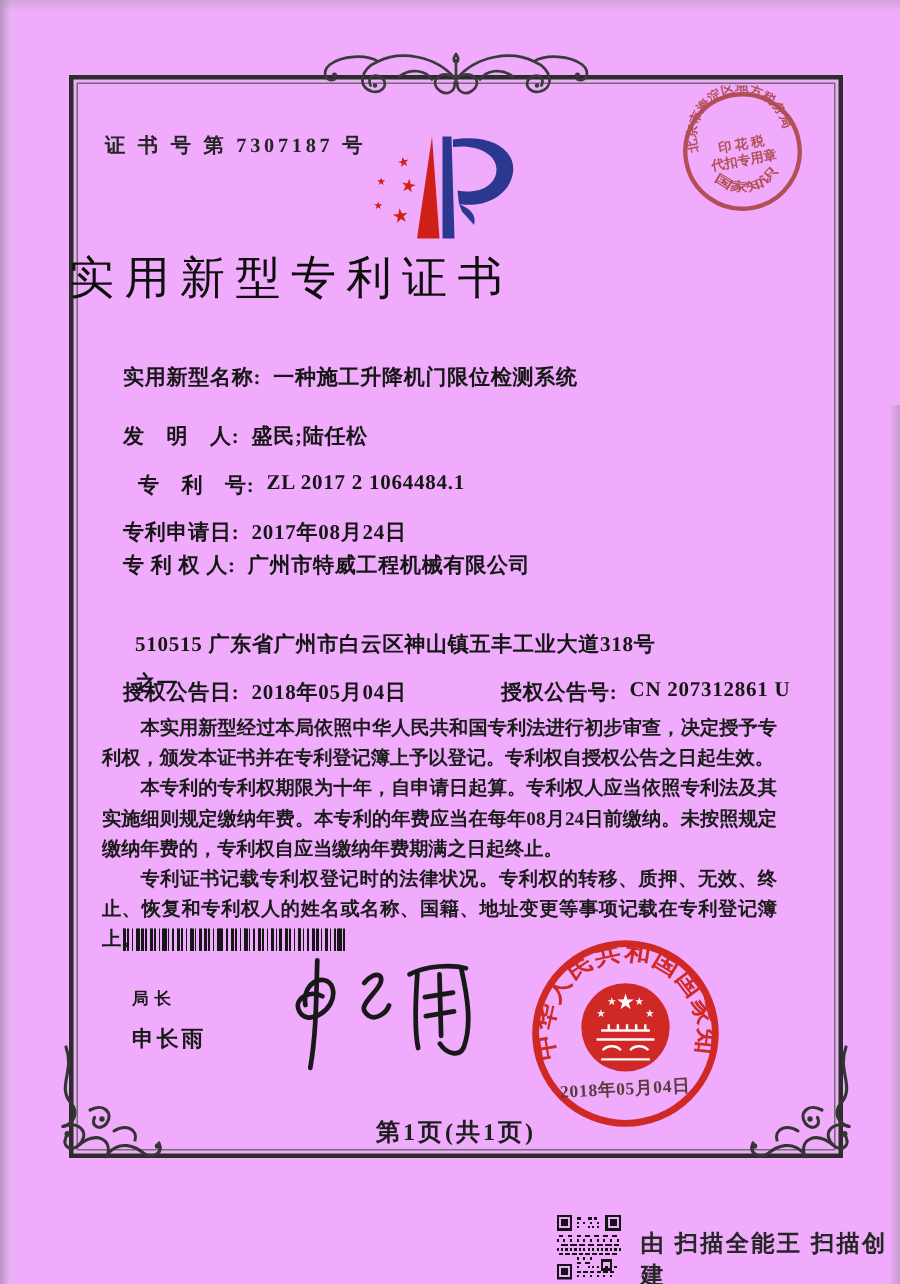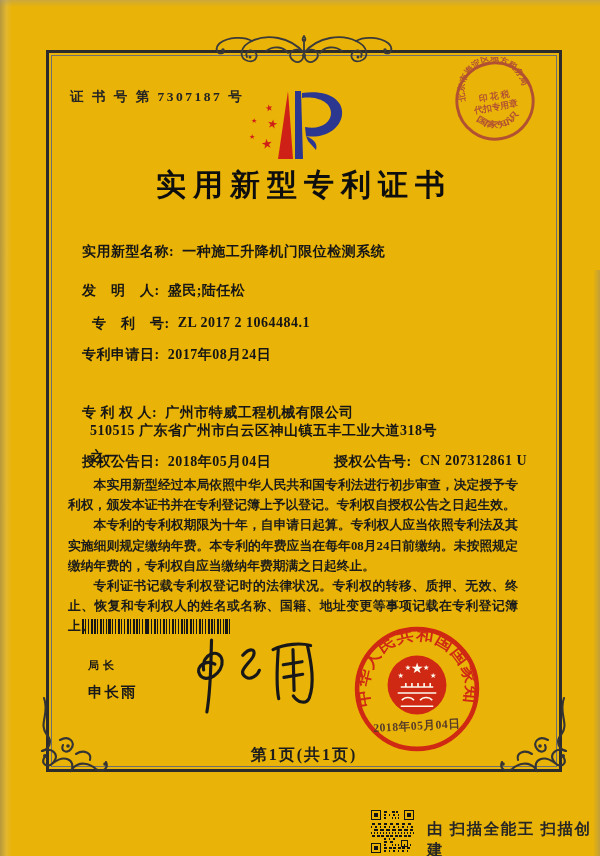--- a/index.html
+++ b/index.html
@@ -1,41 +1,41 @@
 <!DOCTYPE html>
 <html><head>
 <meta charset="utf-8">
 <style>
   * { margin:0; padding:0; box-sizing:border-box; }
   body { background:#ffffff; font-family:"Liberation Serif","DejaVu Serif",serif; }
   #scan {
     position:relative; width:600px; height:856px; margin:0 auto;
-    background:#eab308; overflow:hidden; color:#1c1c1c;
+    background:#f0abfc; overflow:hidden; color:#1c1c1c;
   }
   .edge-left { position:absolute; left:0; top:0; width:12px; height:856px;
     background:linear-gradient(90deg, rgba(120,120,120,.45), rgba(200,200,200,.2) 55%, rgba(255,255,255,0)); }
   .edge-top { position:absolute; left:0; top:0; width:600px; height:7px;
     background:linear-gradient(180deg, rgba(150,150,150,.35), rgba(255,255,255,0)); }
   .edge-right { position:absolute; right:0; top:270px; width:7px; height:586px;
     background:linear-gradient(270deg, rgba(130,130,130,.4), rgba(255,255,255,0)); }
 
   .frame-outer { position:absolute; left:46px; top:50px; width:516px; height:722px;
     border:3px solid #2c2c2c; }
   .frame-inner { position:absolute; left:2px; top:2px; right:2px; bottom:2px;
     border:1px solid #6f6f6f; }
 
   .ornament { position:absolute; }
 
   .cert-no { position:absolute; left:70px; top:88px; font-size:13.5px; font-weight:700;
     letter-spacing:2.5px; color:#242424; }
 
   .logo { position:absolute; left:244px; top:86px; width:114px; height:80px; }
 
-  .title { position:absolute; left:46px; top:165px; width:516px; text-align:center;
-    font-size:30px; font-weight:700; letter-spacing:7px; color:#0e0e0e; }
+  .title { position:absolute; left:46px; top:165px; width:516px; text-align:left;
+    font-size:30px; font-weight:400; letter-spacing:7px; color:#0e0e0e; }
 
   .row { position:absolute; left:82px; display:flex; font-size:14px; font-weight:700;
     color:#161616; white-space:nowrap; }
   .row .lbl { letter-spacing:0.5px;font-family:Liberation Serif, serif; }
   .row .val { margin-left:8px; letter-spacing:0.5px; }
   .row .val.wrap { white-space:normal; width:360px; line-height:26px; }
   .row.right-col { left:334px; }
 
   .paras { position:absolute; left:68px; top:475px; width:450px; }
   .paras p { font-size:12.8px; line-height:20.2px; text-indent:2em; text-align:justify;
@@ -154,21 +154,21 @@
     <span class="val">盛民;陆任松</span>
   </div>
   <div class="row" style="top:315px;margin-left:10px;">
     <span class="lbl">专　利　号:</span>
     <span class="val">ZL 2017 2 1064484.1</span>
   </div>
   <div class="row" style="top:346px;">
     <span class="lbl">专利申请日:</span>
     <span class="val">2017年08月24日</span>
   </div>
-  <div class="row" style="top:404px;">
+  <div class="row" style="top:368px;">
     <span class="lbl">专 利 权 人:</span>
     <span class="val">广州市特威工程机械有限公司</span>
   </div>
   <div class="row" style="top:418px;">
     <span class="val wrap">510515 广东省广州市白云区神山镇五丰工业大道318号之一</span>
   </div>
   <div class="row" style="top:453px;">
     <span class="lbl">授权公告日:</span>
     <span class="val">2018年05月04日</span>
   </div>

